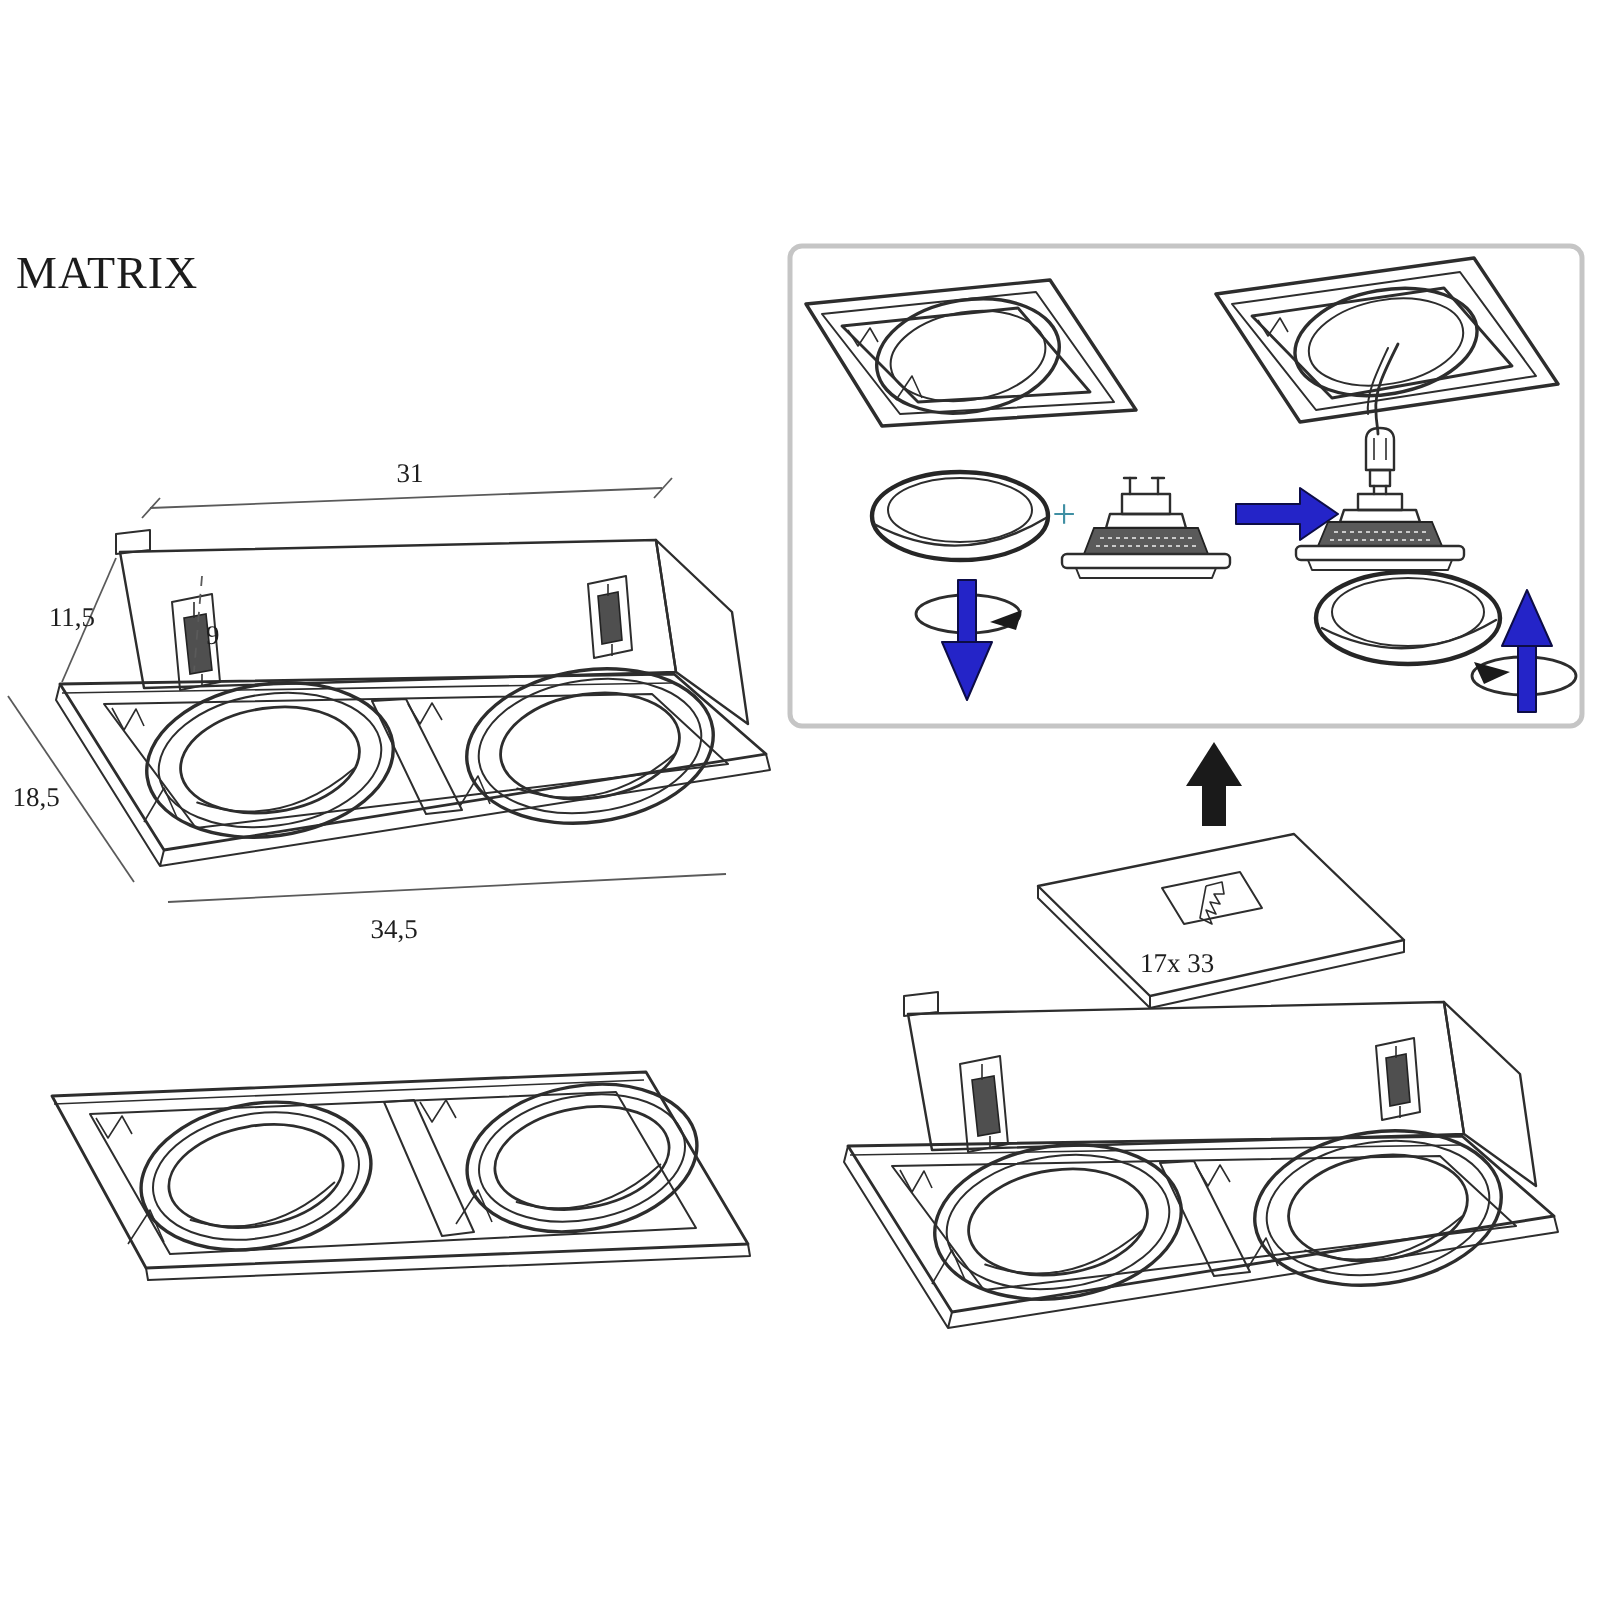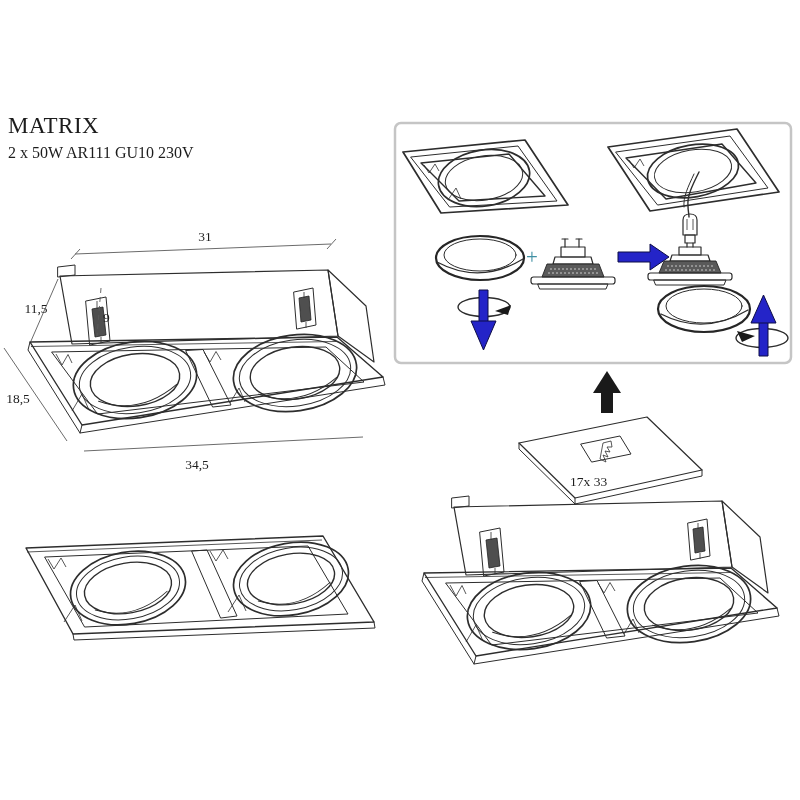--- a/index.html
+++ b/index.html
@@ -12,21 +12,21 @@
   }
   .canvas {
     position: relative;
     width: 800px;
     height: 800px;
     background: #ffffff;
   }
   .title-block {
     position: absolute;
     left: 8px;
-    top: 113px;
+    top: 124px;
     font-family: "Liberation Serif", serif;
     color: #1c1c1c;
   }
   .title-block .name {
     font-size: 23px;
     letter-spacing: 0.5px;
   }
   .title-block .code {
     font-size: 16px;
     margin-top: 4px;
@@ -64,21 +64,20 @@
   }
   .panelrect{ fill: #ffffff; stroke: #c5c5c5; stroke-width: 2.5; }
 </style>
 </head>
 <body>
 
 <div class="canvas">
 
   <div class="title-block">
     <div class="name">MATRIX</div>
-    <div class="spec">2 x 50W AR111 GU10 230V</div>
   </div>
 
   <svg class="diagram" width="800" height="800" viewBox="0 0 800 800">
 
     <defs>
 
       <g id="fixture-iso">
 
         <path class="ln" d="M0,-3 L17,-5 L17,5 L0,7 Z"></path>
 

